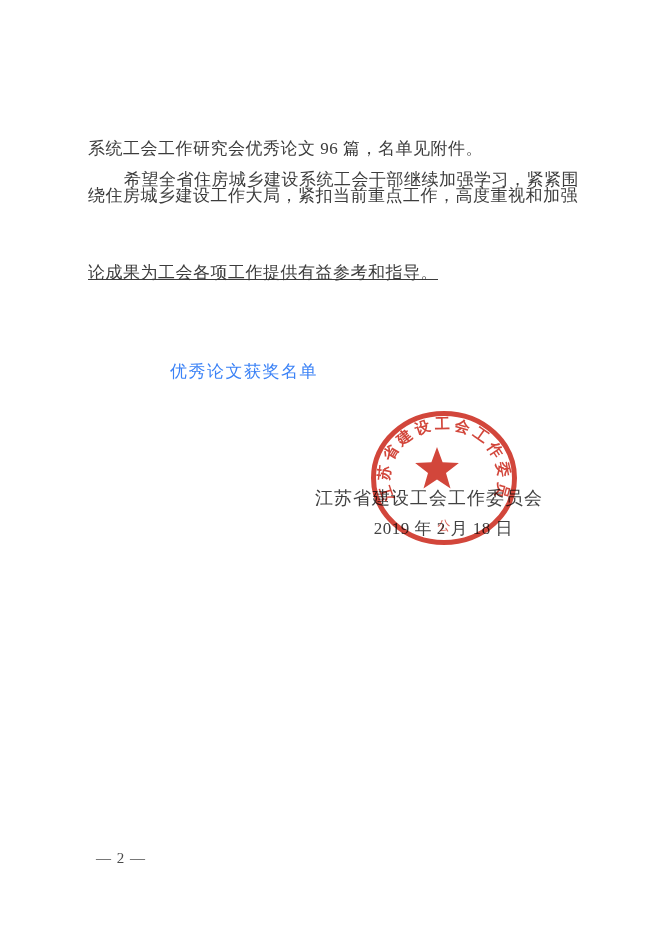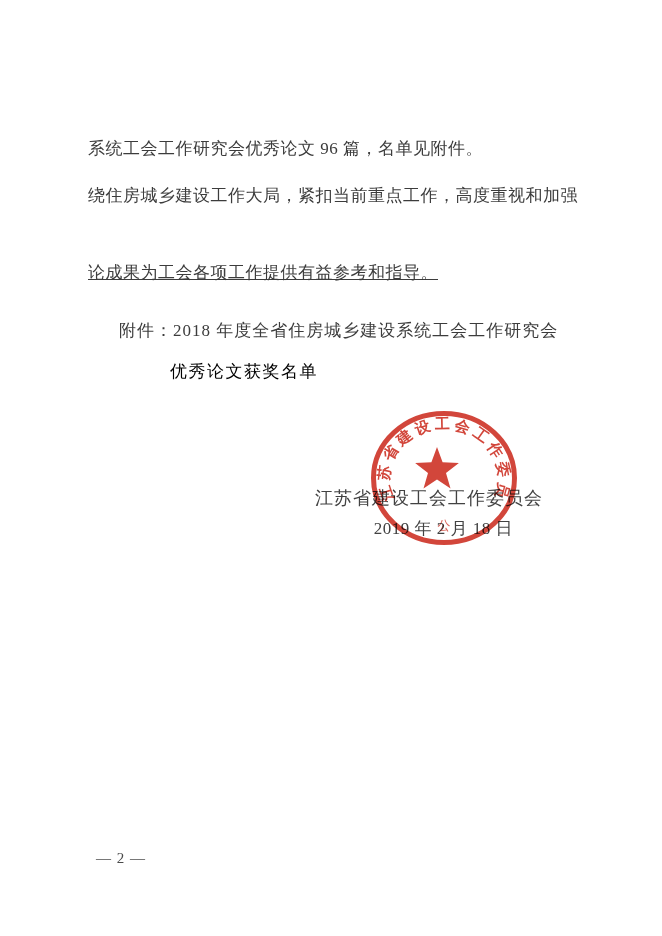--- a/index.html
+++ b/index.html
@@ -41,21 +41,21 @@
     letter-spacing: 1px;
     color: #3c3c3c;
     white-space: nowrap;
   }
   .att-line2 {
     position: absolute;
     left: 170px;
     top: 352px;
     font-size: 17px;
     letter-spacing: 1.5px;
-    color: #000000;
+    color: #3b82f6;
     white-space: nowrap;
   }
   .signature {
     position: absolute;
     top: 478px;
     right: 119px;
     font-size: 18px;
     letter-spacing: 1px;
     color: #424242;
     white-space: nowrap;
@@ -87,24 +87,24 @@
     color: #4a4a4a;
     white-space: nowrap;
   }
 </style>
 </head>
 <body>
 
 <div class="page">
 
   <div class="bline l1">系统工会工作研究会优秀论文 96 篇，名单见附件。</div>
+  <div class="bline l2 just indent">希望全省住房城乡建设系统工会干部继续加强学习，紧紧围</div>
   <div class="bline l3 just">绕住房城乡建设工作大局，紧扣当前重点工作，高度重视和加强</div>
   <div class="bline l5">论成果为工会各项工作提供有益参考和指导。</div>
 
-  <div class="att-line1">附件：2018 年度全省住房城乡建设系统工会工作研究会</div>
   <div class="att-line2">优秀论文获奖名单</div>
 
   <div class="signature">江苏省建设工会工作委员会</div>
   <div class="sign-date">2019 年 2 月 18 日</div>
 
   <svg class="seal" viewBox="0 0 168 148" xmlns="http://www.w3.org/2000/svg">
     <ellipse cx="83" cy="73" rx="70.5" ry="64.5" fill="none" stroke="#cf382c" stroke-width="5"></ellipse>
     <polygon points="76,42 81.6,57.3 97.9,57.9 85,67.9 89.5,83.6 76,74.5 62.5,83.6 67,67.9 54.1,57.9 70.4,57.3" fill="#cf382c"></polygon>
     <path id="sealTextPath" d="M 33.2 93.7 A 55 49 0 1 1 132.8 93.7" fill="none"></path>
     <text font-size="15" fill="#cf382c" font-family="Liberation Serif, serif" font-weight="bold">

